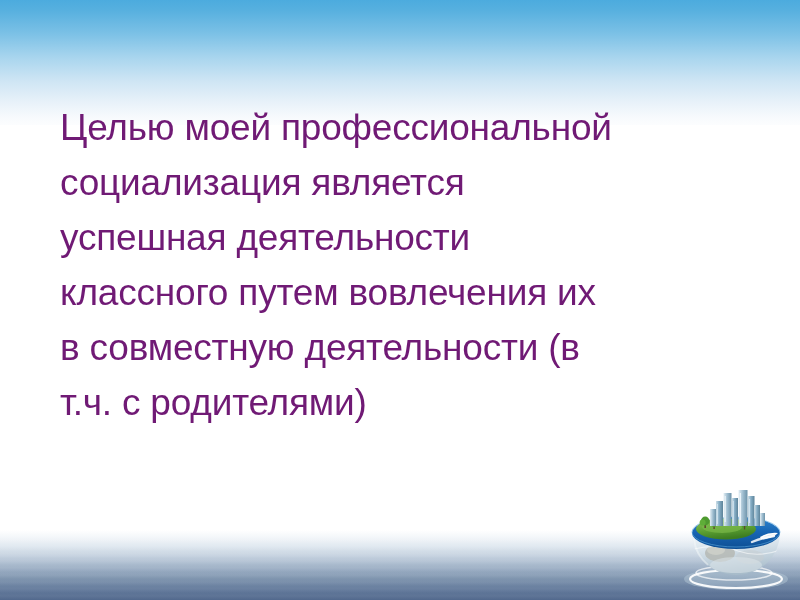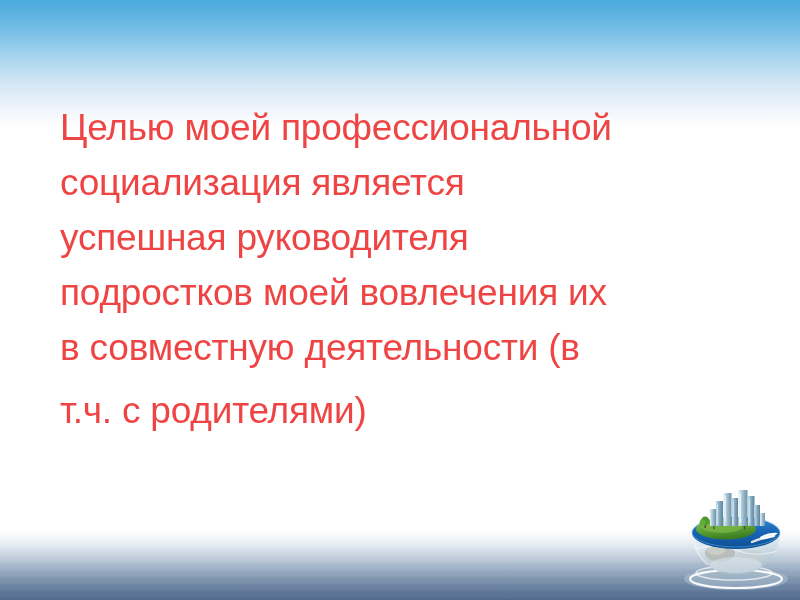--- a/index.html
+++ b/index.html
@@ -71,32 +71,31 @@
   }
 
   
   .text-block {
     position: absolute;
     left: 60px;
     top: 100px;
     width: 697px;
     text-align: justify;
     text-align-last: left;
-    color: #ef4444;
+    color: #701a75;
     font-size: 37px;
     line-height: 55px;
     letter-spacing: -0.2px;
   }
   .text-block p {
     margin: 0;
     text-align: justify;
   }
   .text-block p:last-child {
     text-align: right;
-    margin-top: 8px;
   }
 
   
   .globe {
     position: absolute;
     left: 676px;
     top: 487px;
     width: 120px;
     height: 108px;
   }
@@ -108,22 +107,22 @@
 <div class="slide">
 
   <div class="sky"></div>
   <div class="mid-white"></div>
   <div class="water"></div>
   <div class="water-sheen"></div>
 
   <div class="text-block">
     <p>Целью моей профессиональной</p>
     <p>социализация является</p>
-    <p>успешная руководителя</p>
-    <p>подростков моей вовлечения их</p>
+    <p>успешная деятельности</p>
+    <p>классного путем вовлечения их</p>
     <p>в совместную деятельности (в</p>
     <p>т.ч. с родителями)</p>
   </div>
 
   <div class="globe">
     <svg width="120" height="108" viewBox="0 0 120 108" xmlns="http://www.w3.org/2000/svg">
       <defs>
         <linearGradient id="oceanGrad" x1="0" y1="0" x2="0" y2="1">
           <stop offset="0%" stop-color="#2f86cf"></stop>
           <stop offset="45%" stop-color="#1866b5"></stop>

